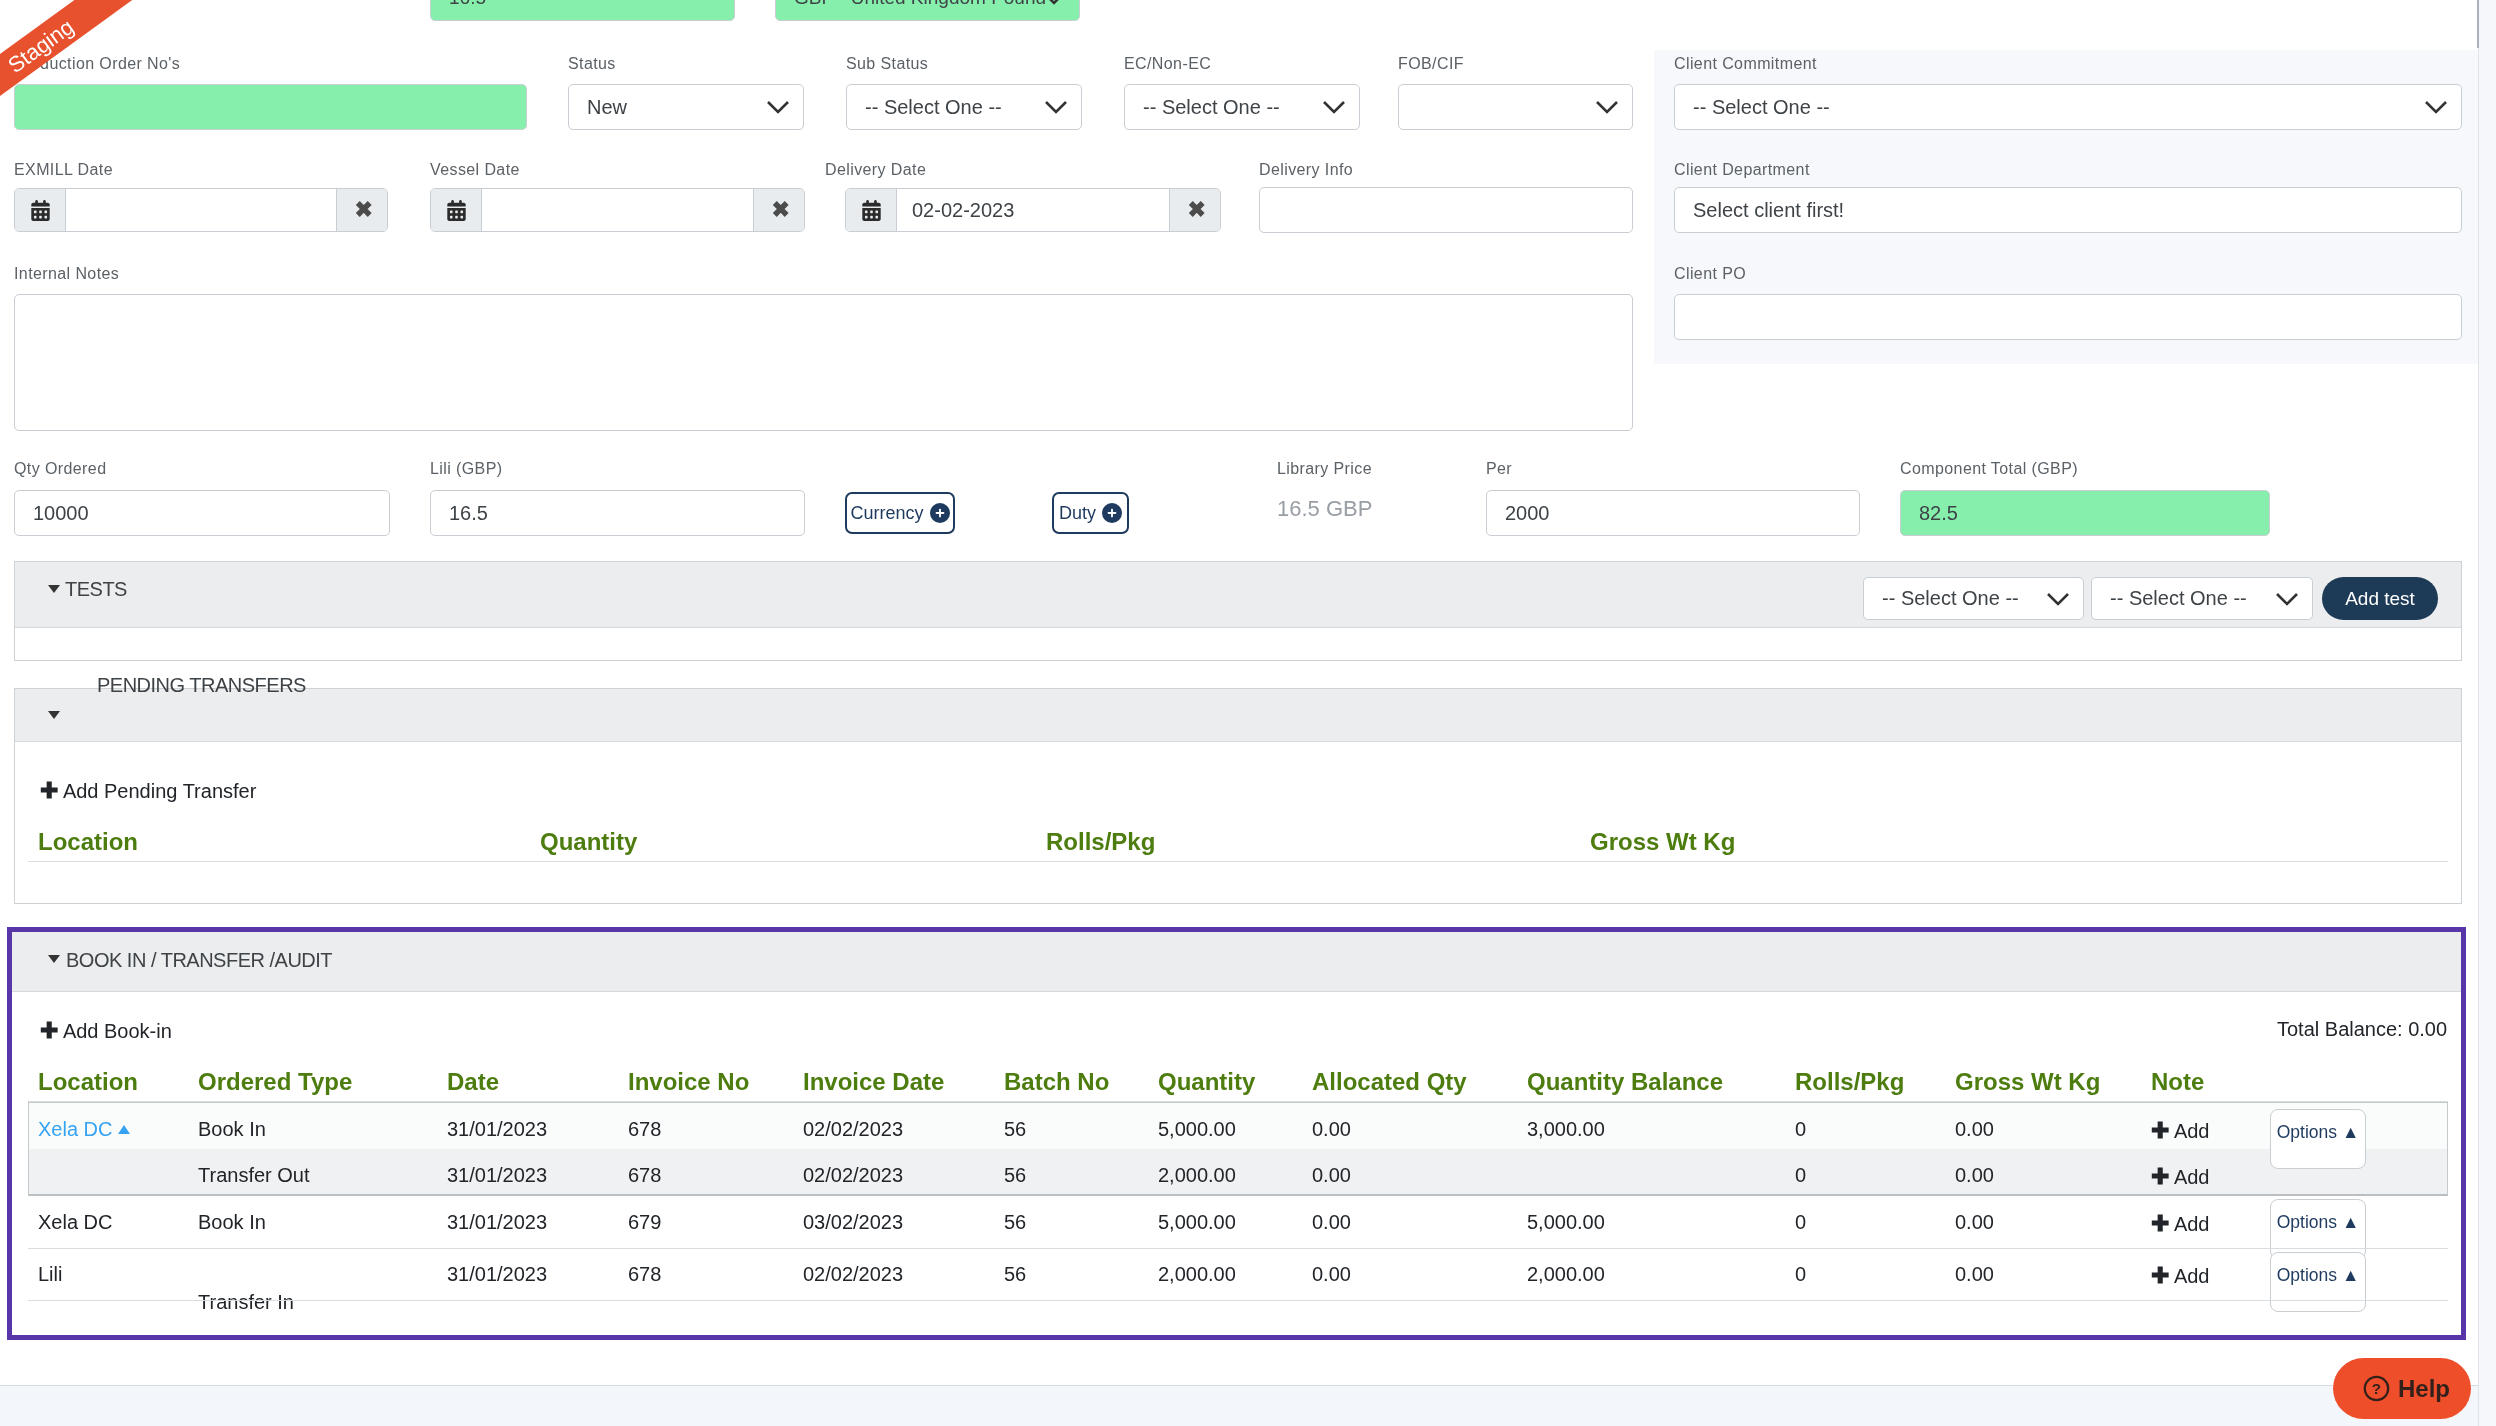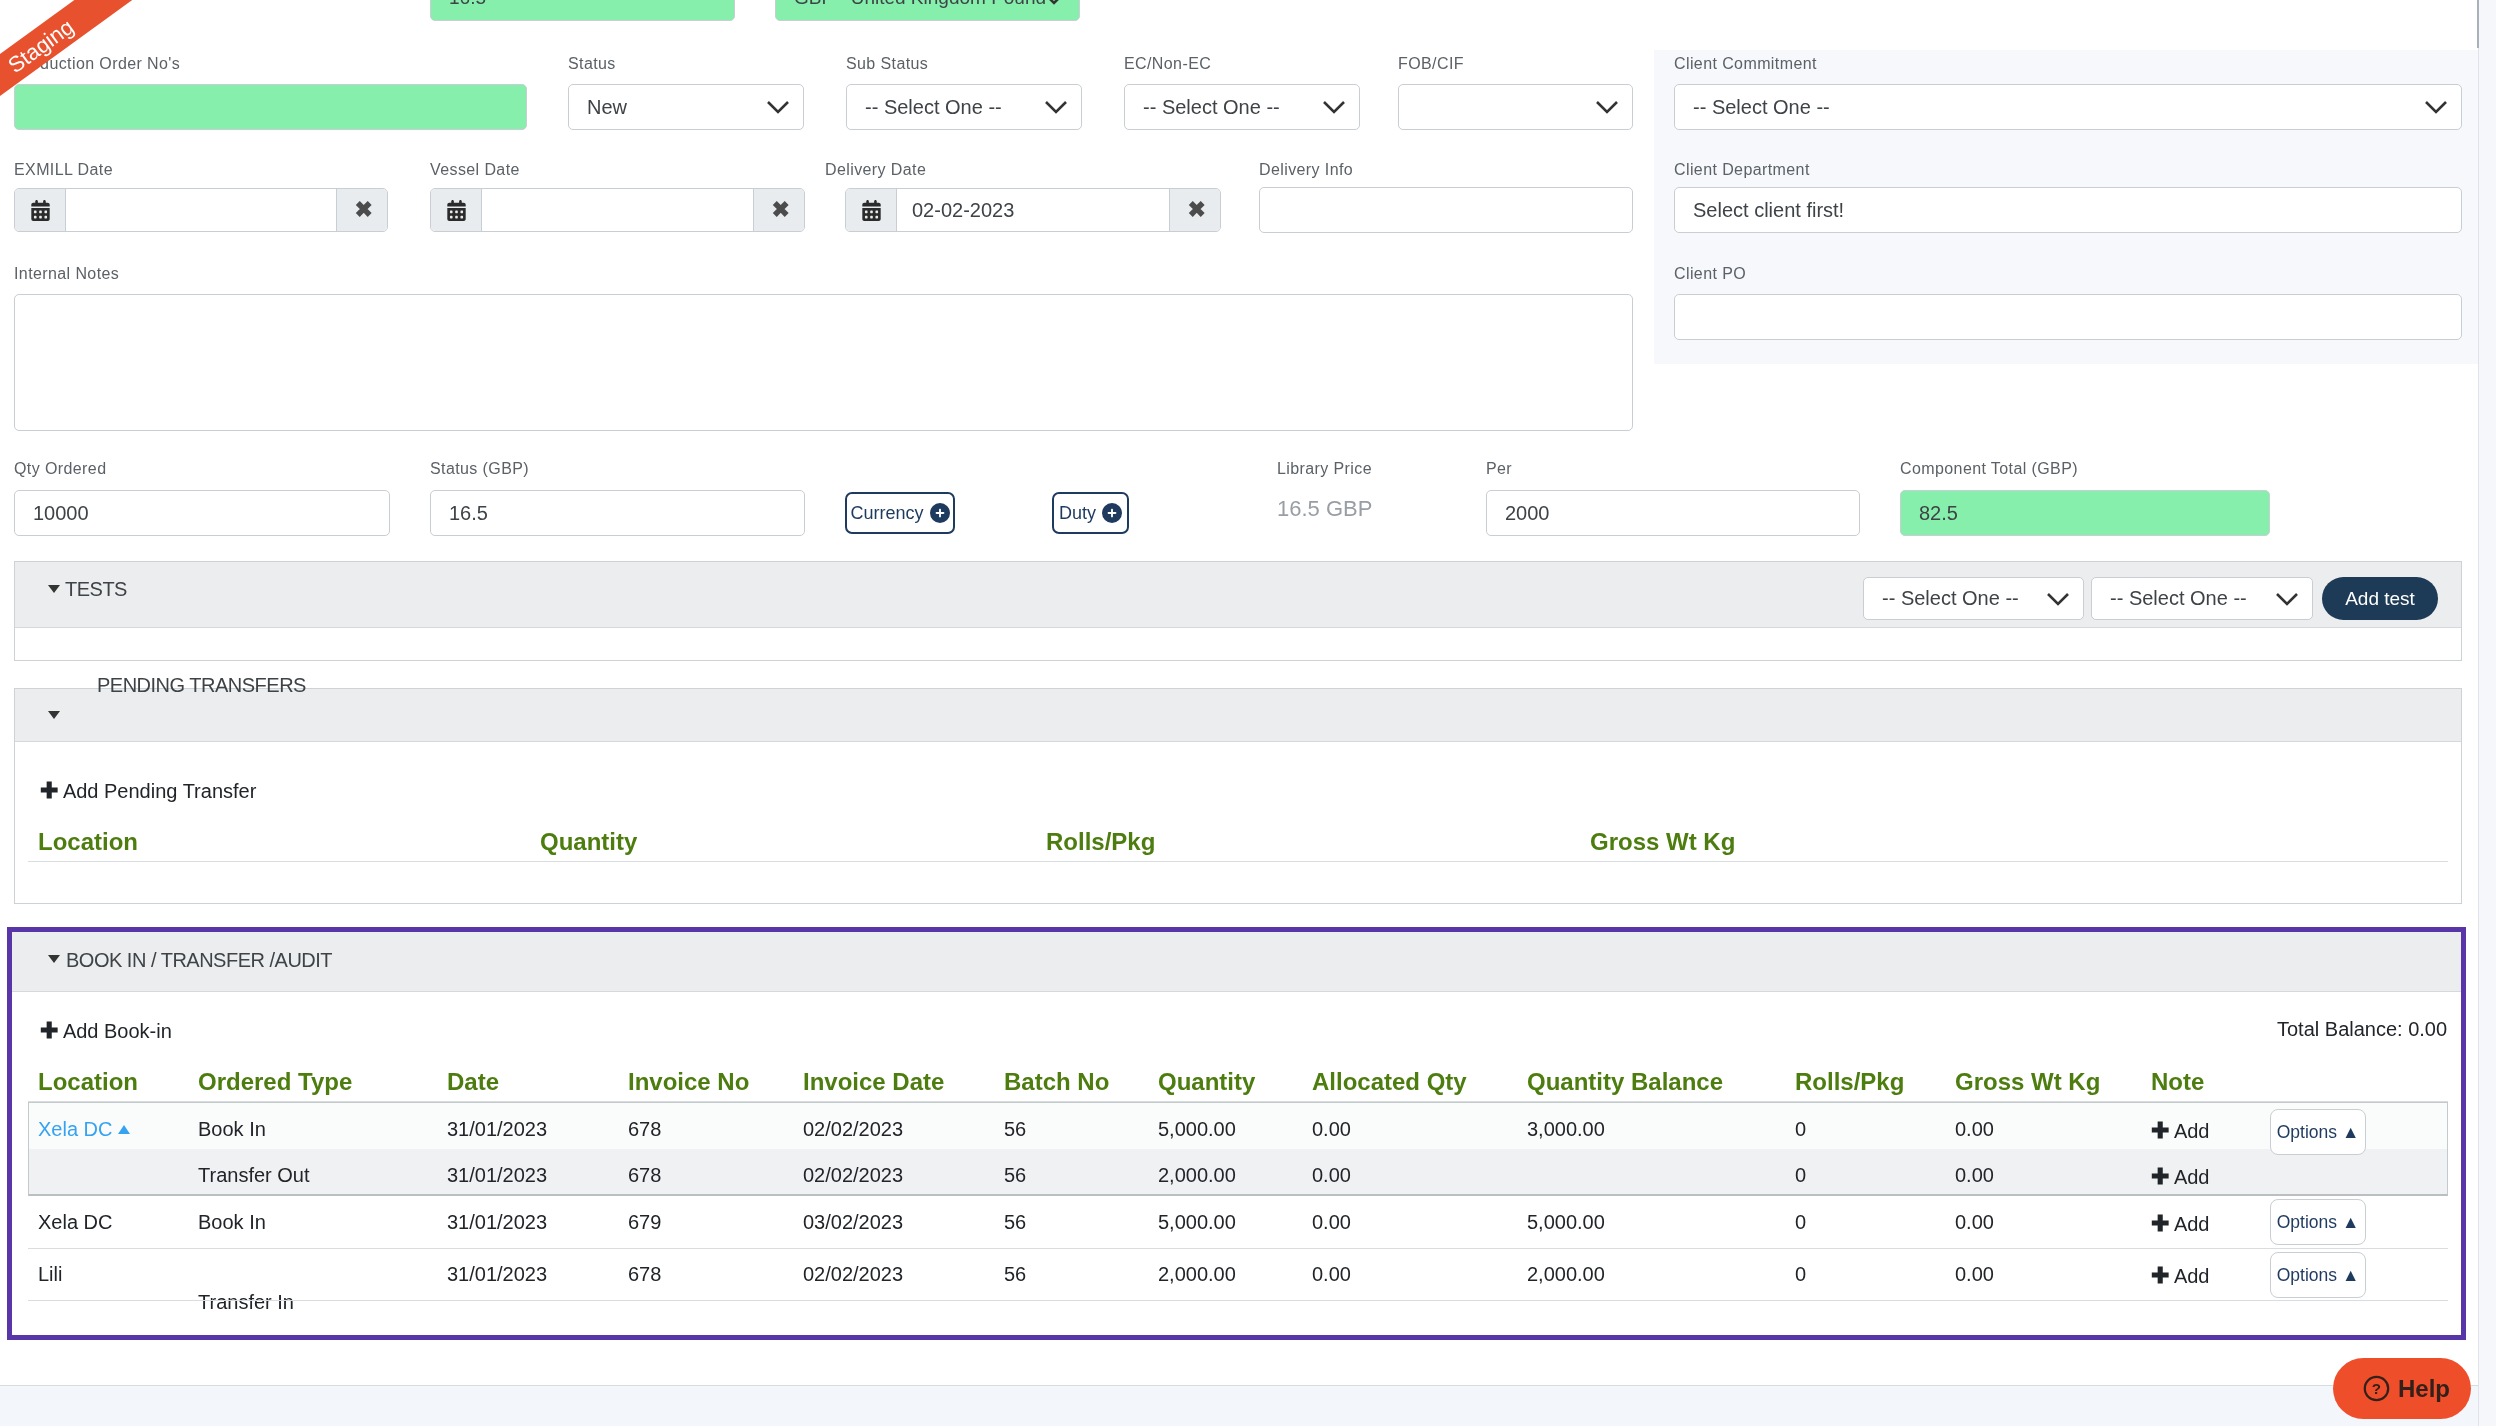--- a/index.html
+++ b/index.html
@@ -10,21 +10,21 @@
      font-size:20px;color:#3e4347;line-height:44px;padding:0 18px;white-space:nowrap;overflow:hidden;}
 .ro{background:#86efac;}
 .chev{position:absolute;right:14px;top:50%;margin-top:-6px;width:22px;height:13px;}
 .band{position:absolute;background:#ebedee;border-bottom:1px solid #d5d9dc;}
 .sect{position:absolute;border:1px solid #cdd2d6;background:#fff;}
 .shead{position:absolute;font-size:20px;color:#3e4347;letter-spacing:-0.5px;white-space:nowrap;}
 .caret{position:absolute;width:0;height:0;border-left:6.5px solid transparent;border-right:6.5px solid transparent;border-top:8.5px solid #333;}
 .cell{position:absolute;font-size:20px;color:#212529;white-space:nowrap;}
 .hcell{position:absolute;font-size:24px;font-weight:bold;color:#4d7c0f;white-space:nowrap;}
 .plus{font-weight:bold;font-size:22px;}
-.optbtn{position:absolute;width:96px;height:46px;border:1px solid #c9ced2;border-radius:8px;background:#fff;
+.optbtn{position:absolute;width:96px;height:60px;border:1px solid #c9ced2;border-radius:8px;background:#fff;
   color:#1e3a5f;font-size:17.5px;text-align:center;line-height:44px;white-space:nowrap;}
 </style></head><body>
 
 <div class="inp ro" style="left:430px;top:-25px;width:305px;height:46px;line-height:44px;font-size:19px;">16.5</div>
 <div class="inp ro" style="left:775px;top:-25px;width:305px;height:46px;line-height:44px;font-size:19px;">GBP - United Kingdom Pound<svg class="chev" viewBox="0 0 22 13">
       <polyline points="1,1 11,11 21,1" fill="none" stroke="#333" stroke-width="2.6"></polyline>
     </svg></div>
 <div class="abs" style="left:1654px;top:50px;width:824px;height:314px;background:#f6f8fc;"></div>
 <div class="lbl" style="left:14px;top:55px;">Production Order No's</div>
 <div class="lbl" style="left:568px;top:55px;">Status</div>
@@ -88,21 +88,21 @@
       <span style="position:absolute;right:14px;top:0;line-height:42px;font-size:22px;font-weight:bold;color:#4c4c4c;">✖</span>
     </div>
 </div>
 <div class="inp" style="left:1259px;top:187px;width:374px;height:46px;line-height:44px;font-size:20px;"></div>
 <div class="inp" style="left:1674px;top:187px;width:788px;height:46px;line-height:44px;font-size:20px;">Select client first!</div>
 <div class="lbl" style="left:14px;top:265px;">Internal Notes</div>
 <div class="inp" style="left:14px;top:294px;width:1619px;height:137px;"></div>
 <div class="lbl" style="left:1674px;top:265px;">Client PO</div>
 <div class="inp" style="left:1674px;top:294px;width:788px;height:46px;line-height:44px;font-size:20px;"></div>
 <div class="lbl" style="left:14px;top:460px;">Qty Ordered</div>
-<div class="lbl" style="left:430px;top:460px;">Status (GBP)</div>
+<div class="lbl" style="left:430px;top:460px;">Lili (GBP)</div>
 <div class="lbl" style="left:1277px;top:460px;">Library Price</div>
 <div class="lbl" style="left:1486px;top:460px;">Per</div>
 <div class="lbl" style="left:1900px;top:460px;">Component Total (GBP)</div>
 <div class="inp" style="left:14px;top:490px;width:376px;height:46px;line-height:44px;font-size:20px;">10000</div>
 <div class="inp" style="left:430px;top:490px;width:375px;height:46px;line-height:44px;font-size:20px;">16.5</div>
 <div class="inp" style="left:1486px;top:490px;width:374px;height:46px;line-height:44px;font-size:20px;">2000</div>
 <div class="inp ro" style="left:1900px;top:490px;width:370px;height:46px;line-height:44px;font-size:20px;">82.5</div>
 <div class="abs" style="left:1277px;top:496px;font-size:22px;color:#989ea4;">16.5 GBP</div>
 <div class="abs" style="left:845px;top:492px;width:110px;height:42px;border:2px solid #1e3a5f;border-radius:7px;display:flex;align-items:center;justify-content:center;gap:6px;font-size:18px;color:#1e3a5f;white-space:nowrap;">Currency<svg width="20" height="20" viewBox="0 0 512 512" style="flex:0 0 auto;">
       <path fill="#1e3a5f" d="M256 512A256 256 0 1 0 256 0a256 256 0 1 0 0 512zM232 344V280H168c-13.3 0-24-10.7-24-24s10.7-24 24-24h64V168c0-13.3 10.7-24 24-24s24 10.7 24 24v64h64c13.3 0 24 10.7 24 24s-10.7 24-24 24H280v64c0 13.3-10.7 24-24 24s-24-10.7-24-24z"></path>

